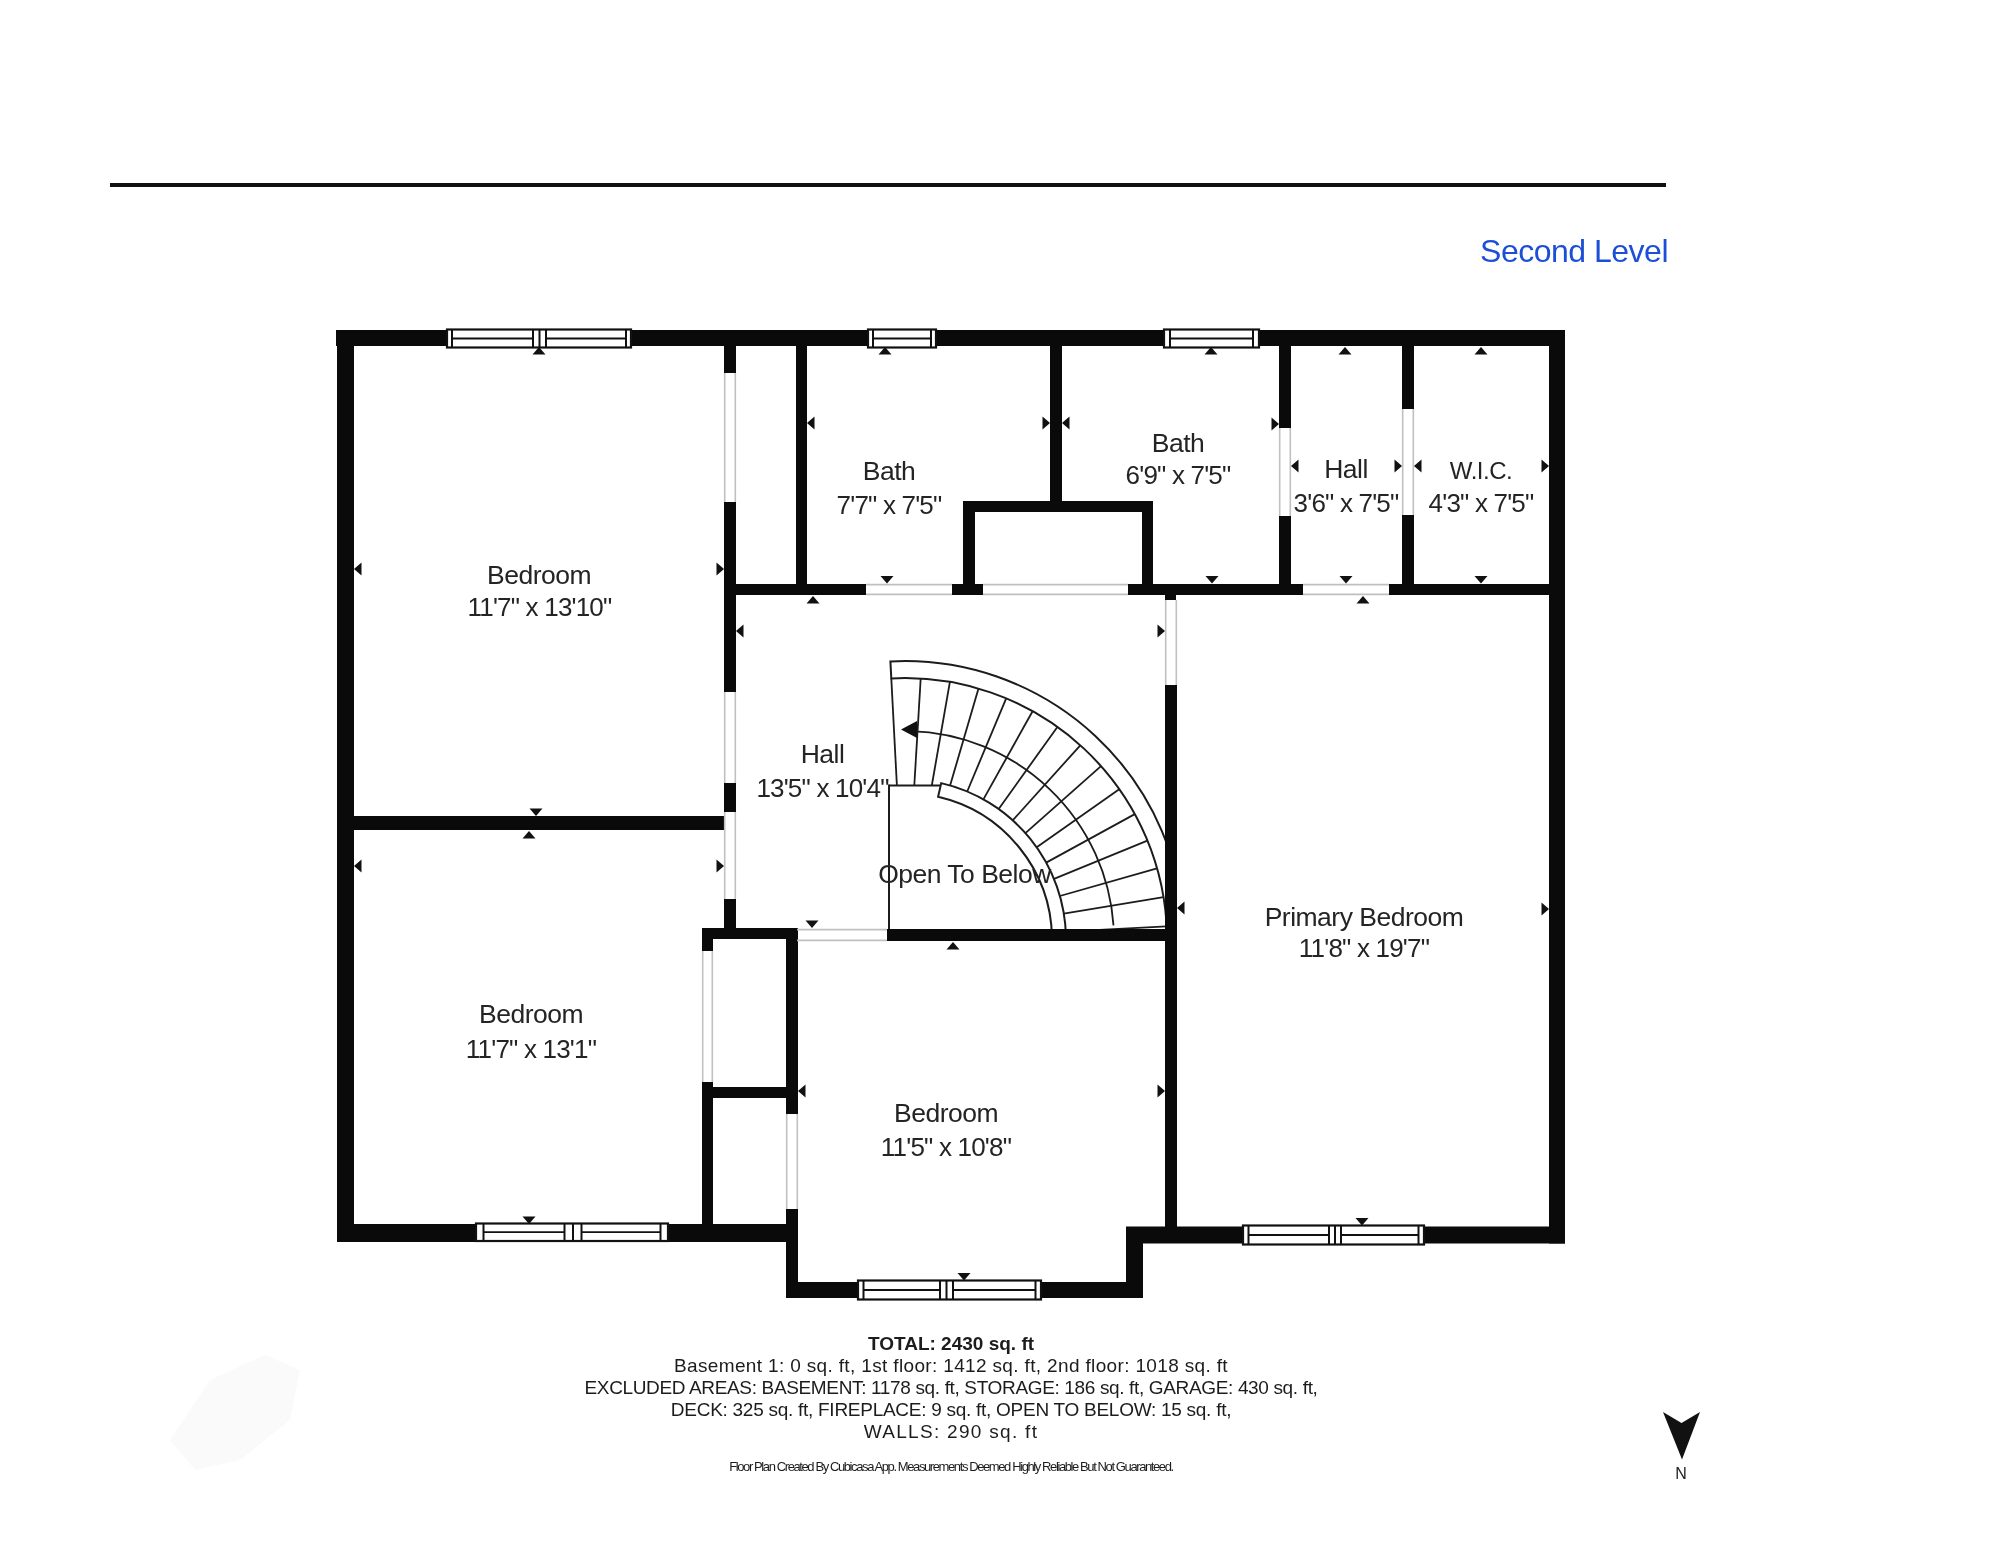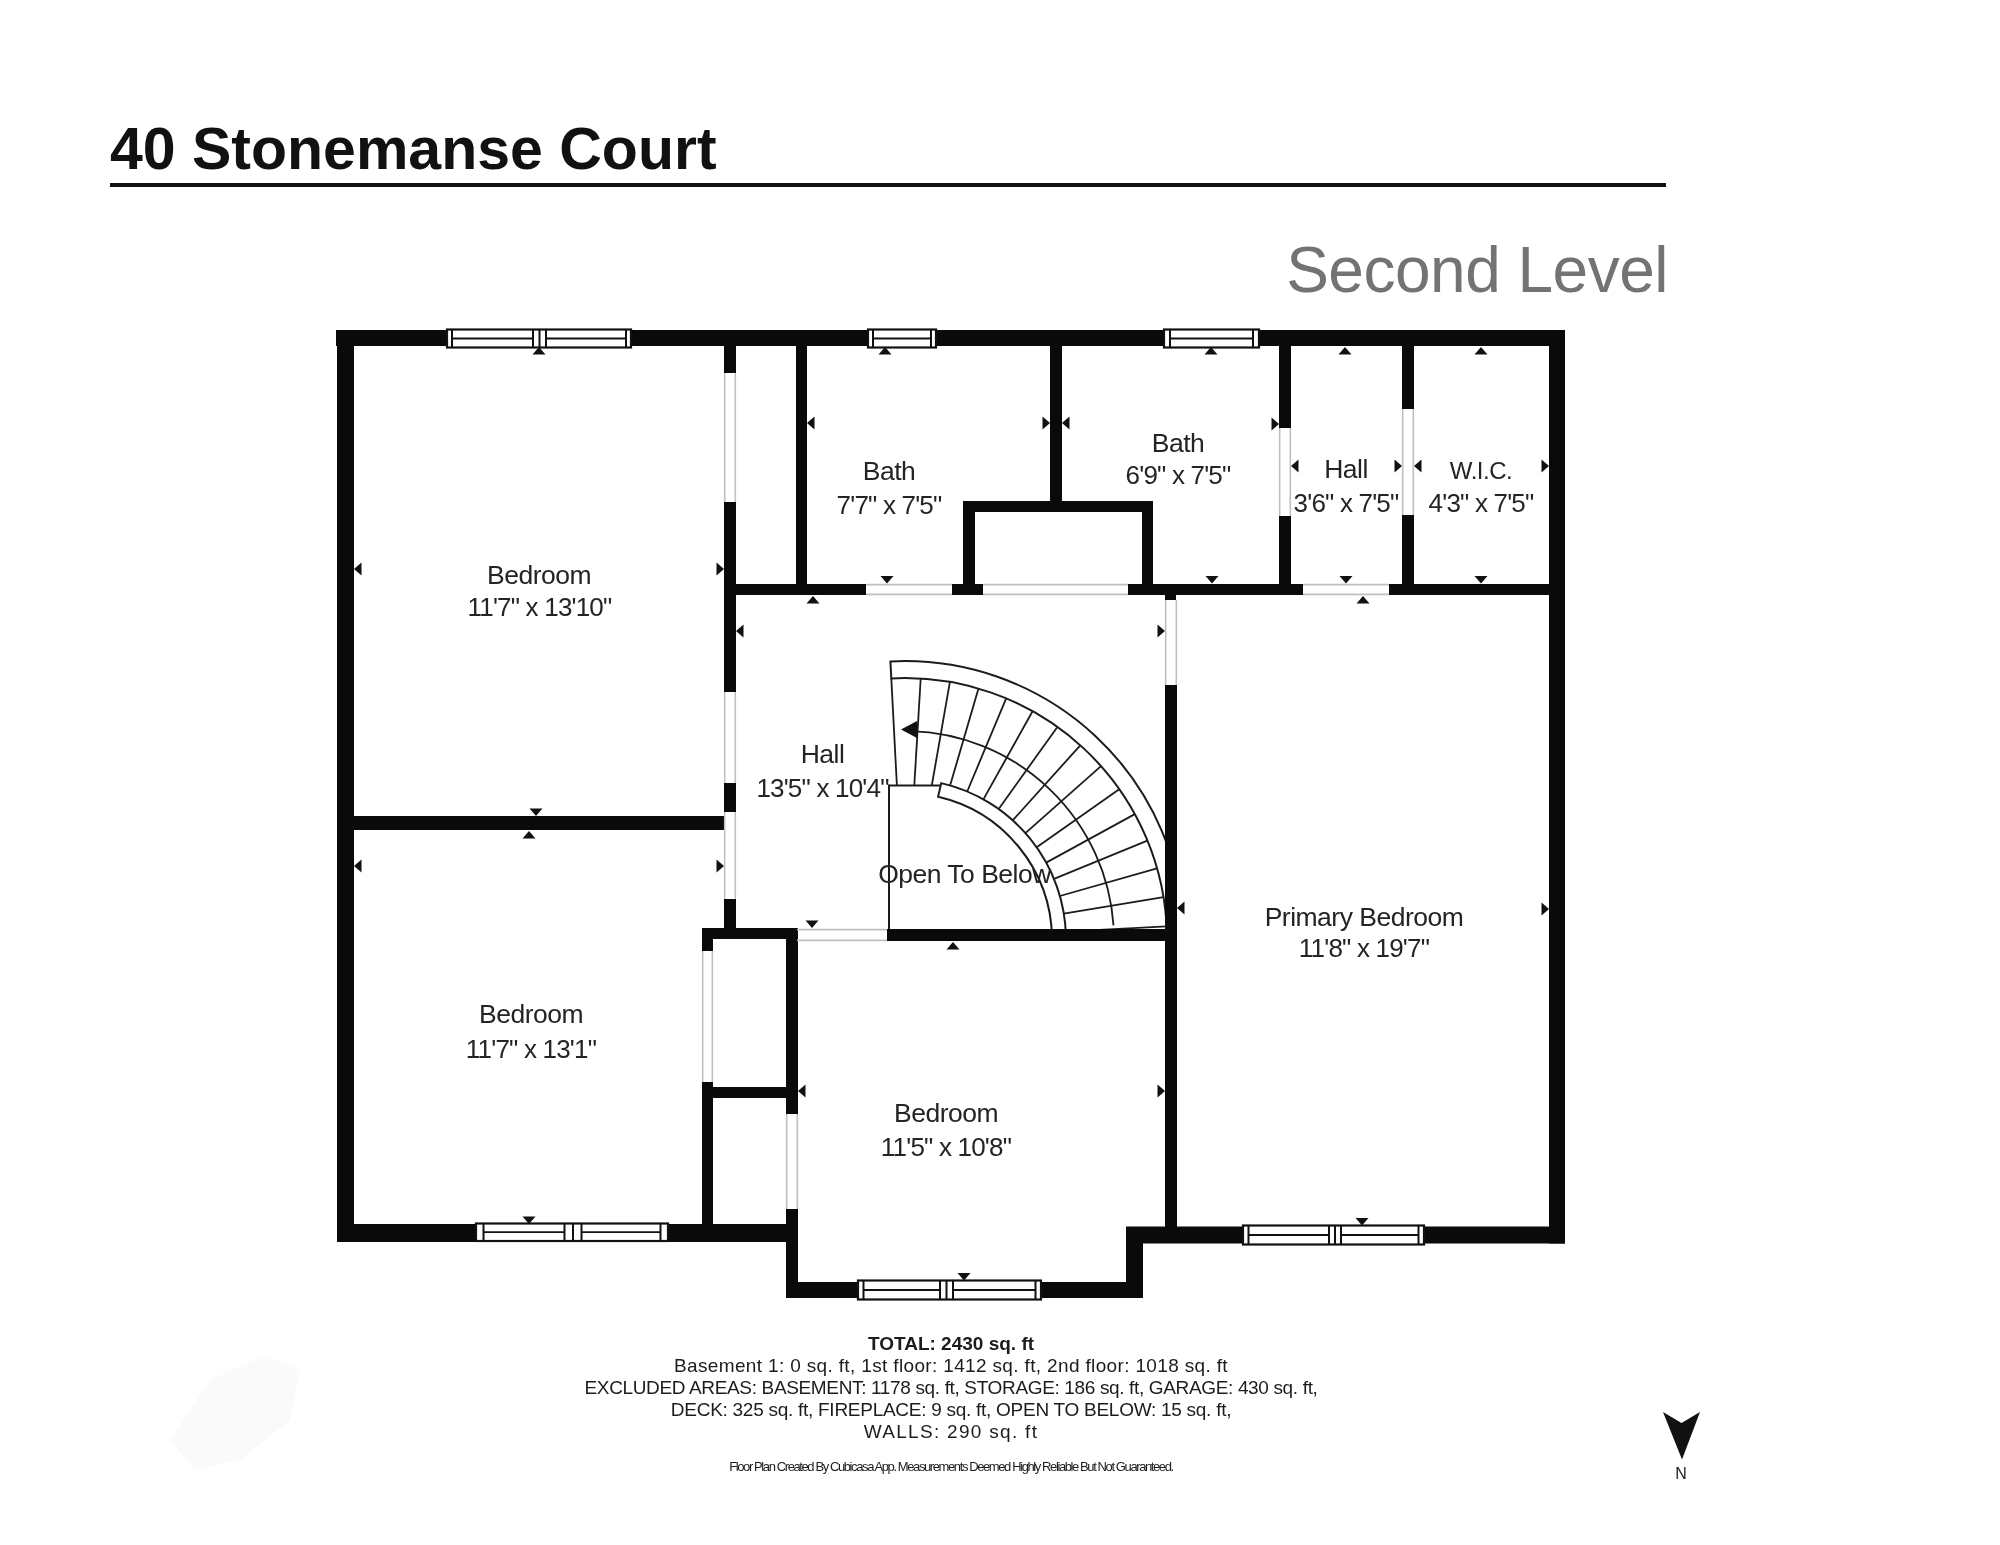--- a/index.html
+++ b/index.html
@@ -1,23 +1,22 @@
 <!DOCTYPE html>
 <html><head><meta charset="utf-8"><style>
 html,body{margin:0;padding:0}
 .page{position:relative;width:2000px;height:1545px;background:#fff;font-family:"Liberation Sans",sans-serif;overflow:hidden}
 .title{position:absolute;left:110px;top:115px;font-size:59px;font-weight:bold;color:#111;white-space:nowrap}
 .rule{position:absolute;left:110px;top:183px;width:1556px;height:4px;background:#111}
 .addr{position:absolute;left:108px;top:194px;font-size:40px;color:#222;letter-spacing:0.6px;white-space:nowrap}
-.lvl{position:absolute;right:332px;top:233px;font-size:64px;color:#737373;letter-spacing:-0.5px;white-space:nowrap}
+.lvl{position:absolute;right:332px;top:233px;font-size:32px;color:#1d4ed8;letter-spacing:-0.5px;white-space:nowrap}
 .bt{position:absolute;left:-49px;width:2000px;text-align:center;color:#1c1c1c;font-size:19px;white-space:nowrap}
 </style></head>
 <body>
 <div class="page">
-<div class="title">40 Stonemanse Court</div>
 <div class="rule"></div>
 <div class="lvl">Second Level</div>
 <svg style="position:absolute;left:0;top:0" width="2000" height="1545" viewBox="0 0 2000 1545">
 <clipPath id="sc">
         <rect x="0" y="0" width="1176.5" height="941"></rect>
       </clipPath>
       <g clip-path="url(#sc)">
         <path d="M 890.4 661.4 A 279 279 0 0 1 1184.0 935.1 L 1167.0 935.4 A 262 262 0 0 0 891.3 678.4 Z" fill="#fff" stroke="#1c1c1c" stroke-width="2"></path>
         <path d="M 941.2 783.1 A 161 161 0 0 1 1066.0 937.2 L 1052.0 937.4 A 147 147 0 0 0 938.1 796.8 Z" fill="#fff" stroke="#1c1c1c" stroke-width="2"></path>
         <line x1="896.9" y1="785.5" x2="891.3" y2="678.4" stroke="#1c1c1c" stroke-width="1.8"></line>

